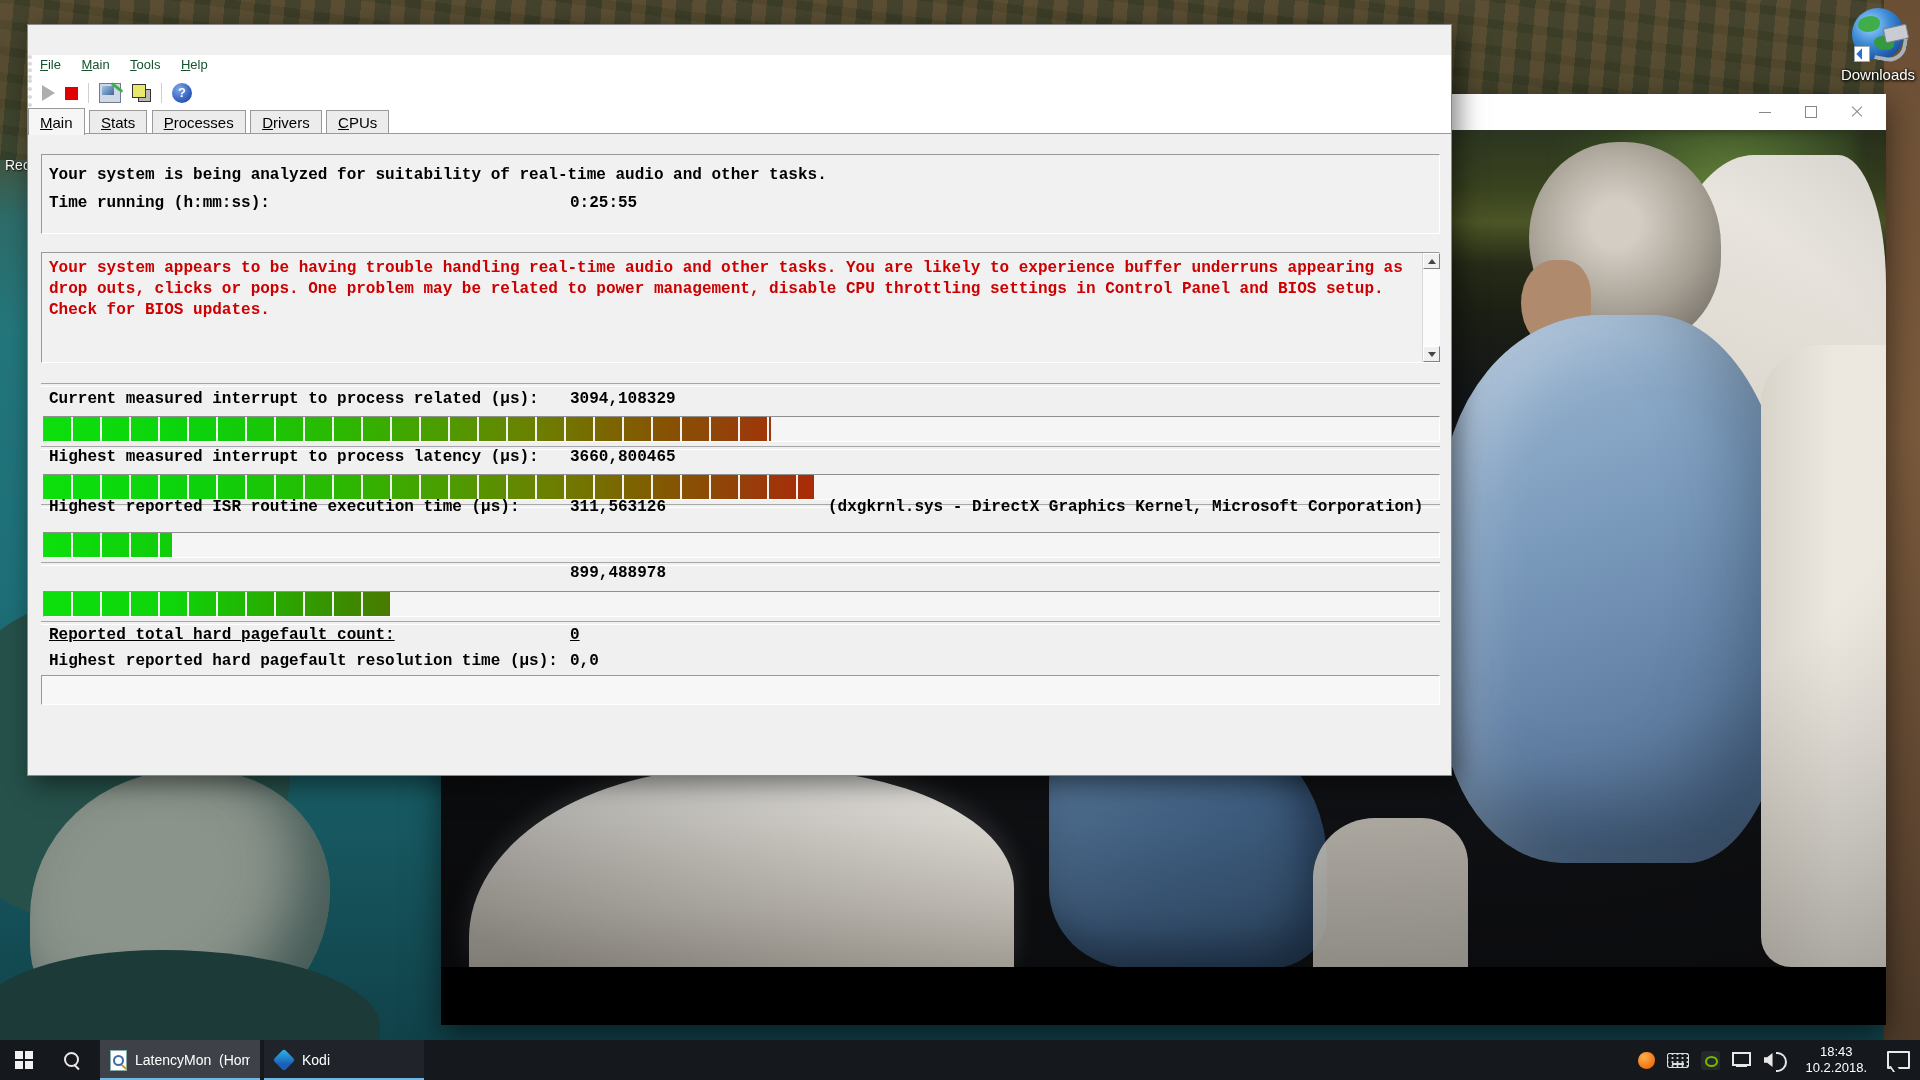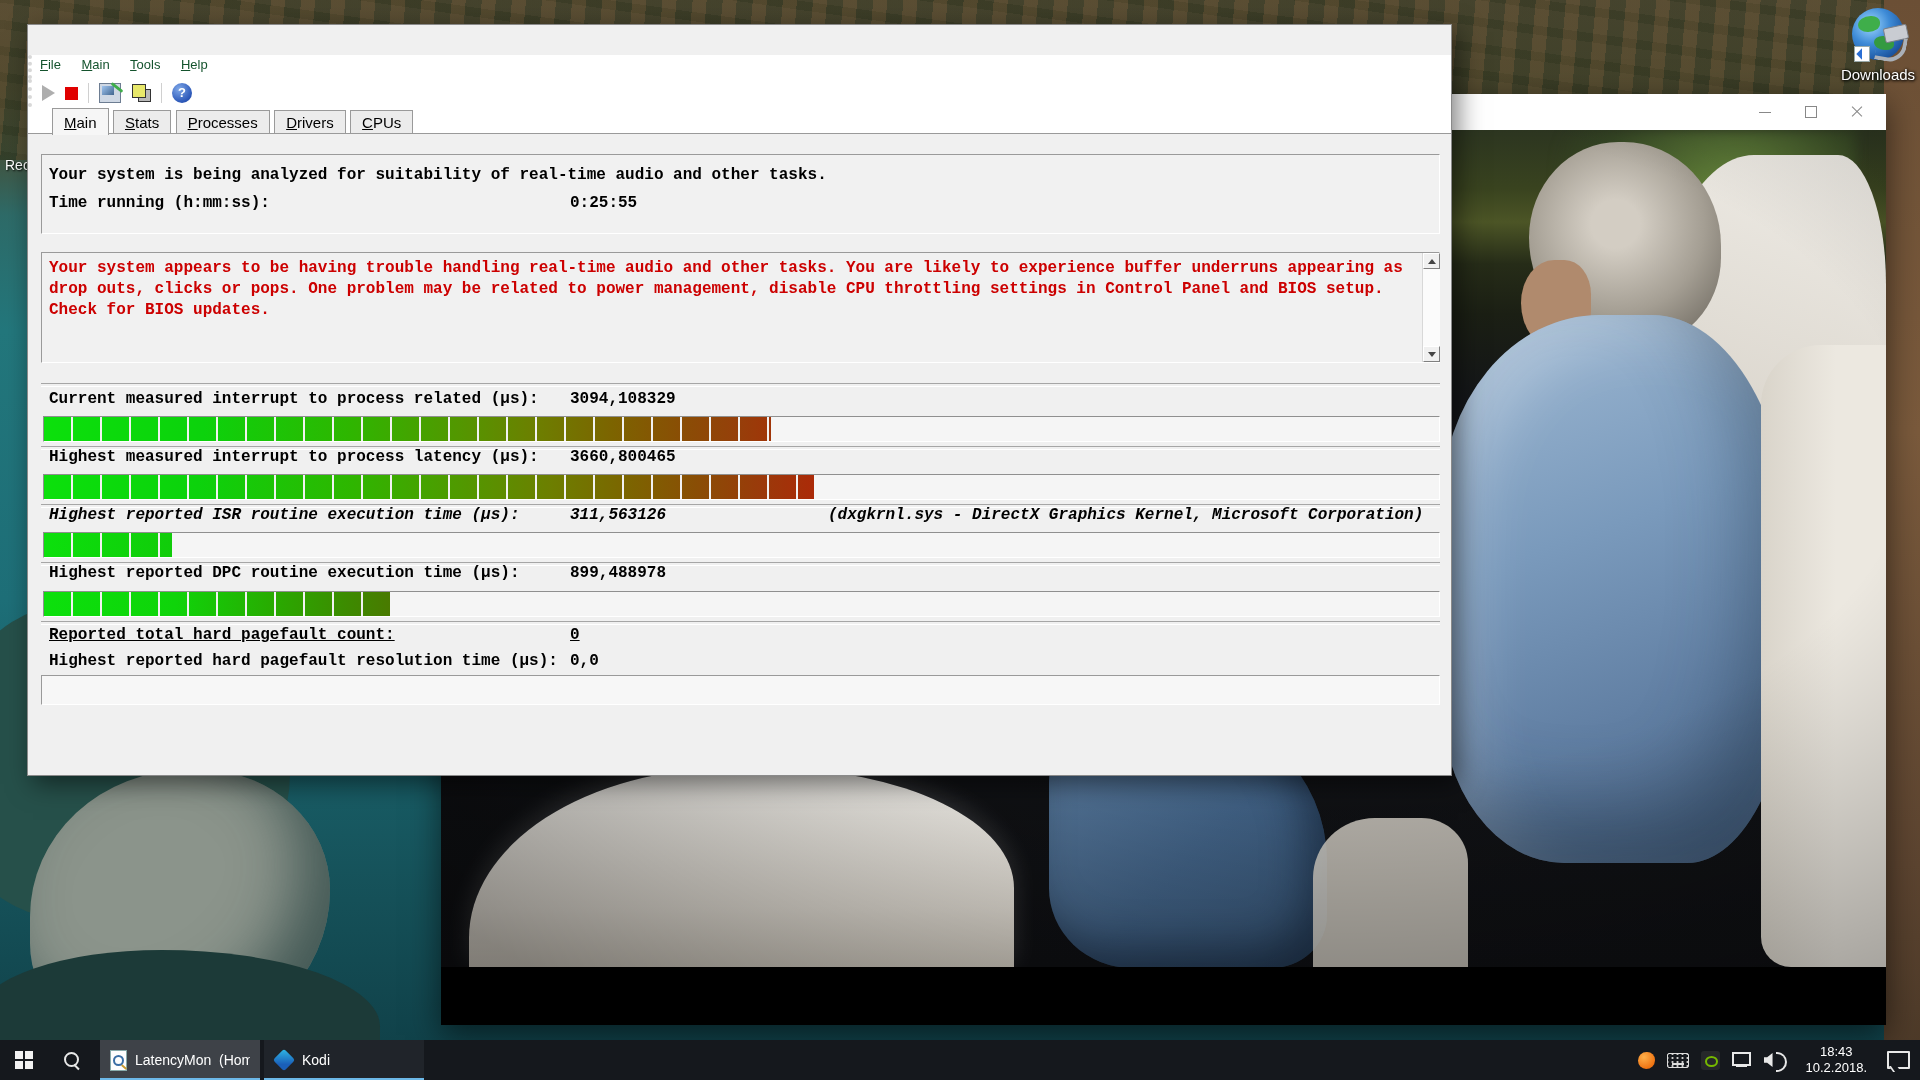--- a/index.html
+++ b/index.html
@@ -120,21 +120,21 @@
   .tb-report::after{content:"";position:absolute;right:-4px;top:2px;width:14px;height:3px;background:#3fae4a;
     border-radius:2px;transform:rotate(38deg);}
   .tb-copy{position:relative;width:20px;height:18px;}
   .tb-copy::before{content:"";position:absolute;right:0;bottom:0;width:11px;height:11px;background:#b9b9b9;
     border:1px solid #333;}
   .tb-copy::after{content:"";position:absolute;left:1px;top:0;width:12px;height:12px;background:#e8e86a;
     border:1px solid #333;}
   .tb-help{width:20px;height:20px;border-radius:50%;background:radial-gradient(circle at 35% 30%,#7fa8e8,#2b57b8 70%,#1c3f92);
     color:#fff;font-weight:bold;font-size:13px;text-align:center;line-height:20px;}
 
-  .lm-tabstrip{position:absolute;left:0;top:82px;width:100%;height:26px;background:#fff;padding-left:24px;
+  .lm-tabstrip{position:absolute;left:0;top:82px;width:100%;height:26px;background:#fff;padding-left:0;
     box-sizing:border-box;}
   .tab{display:inline-block;margin-top:3px;padding:3px 11px 4px 11px;font-size:15px;color:#000;
     border:1px solid #9a9a9a;border-bottom:none;background:#ececec;position:relative;}
   .tab::first-letter{text-decoration:underline;}
   .tab.active{background:#f6f6f6;margin-top:1px;padding-top:5px;z-index:2;}
 
   .lm-page{position:absolute;left:0;top:108px;width:100%;height:619px;background:#f0f0f0;
     border-top:1px solid #9a9a9a;}
   .sunken{position:absolute;border:1px solid;border-color:#9a9a9a #ffffff #ffffff #9a9a9a;
     background:#f1f1f1;box-sizing:border-box;}
@@ -155,21 +155,21 @@
     border-right:4px solid transparent;border-bottom:5px solid #444;}
   .sb-dn::after{content:"";position:absolute;left:4px;top:5px;border-left:4px solid transparent;
     border-right:4px solid transparent;border-top:5px solid #444;}
 
   .groove{position:absolute;left:13px;width:1399px;height:2px;border-top:1px solid #a6a6a6;
     border-bottom:1px solid #fff;}
   .g0{top:249px;} .g1{top:312px;} .g2{top:370px;} .g3{top:428px;} .g4{top:487px;}
   .m-label{position:absolute;left:21px;}
   .m-value{position:absolute;left:542px;}
   .m-detail{position:absolute;left:800px;}
-  .L1{top:256px;} .L2{top:314px;} .L3{top:372px;font-style:italic;} .L4{top:430px;}
+  .L1{top:256px;} .L2{top:314px;} .L3{top:364px;} .L4{top:430px;}
   .PF1{top:492px;text-decoration:underline;} .PF2{top:518px;}
   .bar-track{position:absolute;left:15px;width:1397px;height:26px;background:#f5f5f5;
     border:1px solid;border-color:#8f8f8f #ffffff #ffffff #8f8f8f;box-sizing:border-box;}
   .T1{top:282px;} .T2{top:340px;} .T3{top:398px;} .T4{top:457px;}
   .bar-fill{position:relative;height:24px;}
   .bar-fill::after{content:"";position:absolute;inset:0;
     background:repeating-linear-gradient(90deg,transparent 0 27px,#f2f2f2 27px 29px);}
   .F1{background:linear-gradient(90deg,#0ce00c 0%,#0cd20c 22%,#2eb600 42%,#559500 58%,#6d7e00 68%,
       #7c6400 78%,#8a4d05 88%,#95400a 95%,#a03508 100%);}
   .F2{background:linear-gradient(90deg,#0ce00c 0%,#0cd20c 20%,#2eb600 40%,#559500 56%,#6d7e00 66%,
@@ -347,21 +347,20 @@
 
       <div class="groove g2"></div>
       <div class="mono m-label L3">Highest reported ISR routine execution time (µs):</div>
       <div class="mono m-value L3">311,563126</div>
       <div class="mono m-detail L3">(dxgkrnl.sys - DirectX Graphics Kernel, Microsoft Corporation)</div>
       <div class="bar-track T3">
         <div class="bar-fill F3" style="width: 9.2%;"></div>
       </div>
 
       <div class="groove g3"></div>
-      <div class="mono m-label L4">Highest reported DPC routine execution time (µs):</div>
       <div class="mono m-value L4">899,488978</div>
       <div class="bar-track T4">
         <div class="bar-fill F4" style="width: 24.8%;"></div>
       </div>
 
       <div class="groove g4"></div>
       <div class="mono m-label PF1">Reported total hard pagefault count:</div>
       <div class="mono m-value PF1">0</div>
       <div class="mono m-label PF2">Highest reported hard pagefault resolution time (µs):</div>
       <div class="mono m-value PF2">0,0</div>

